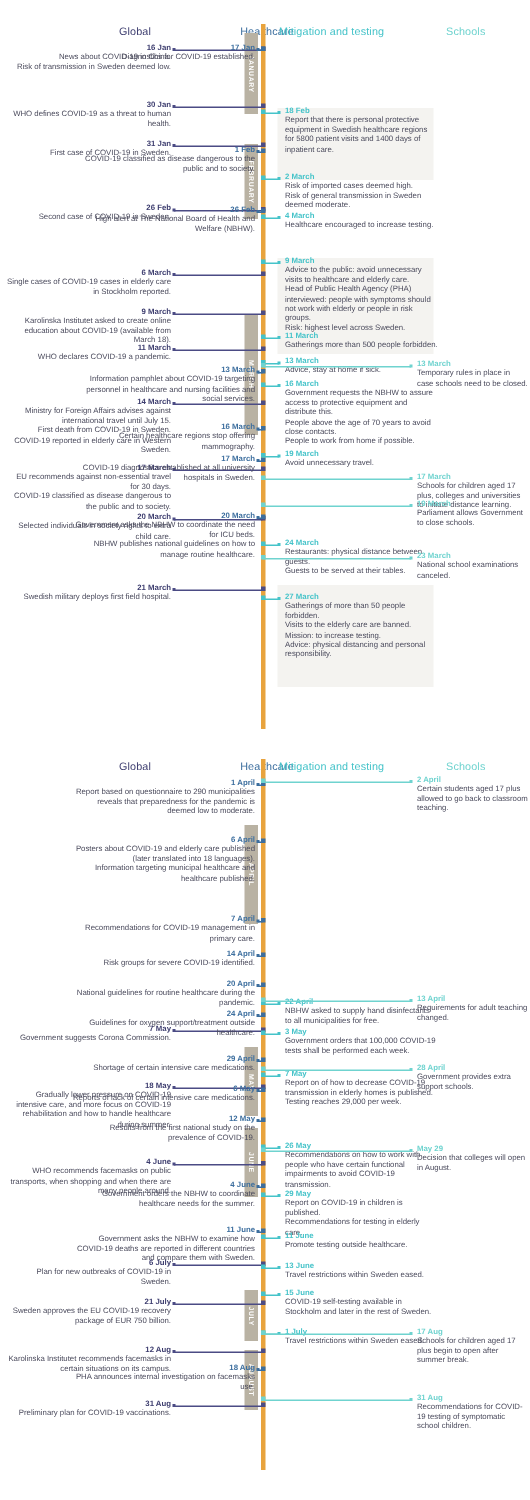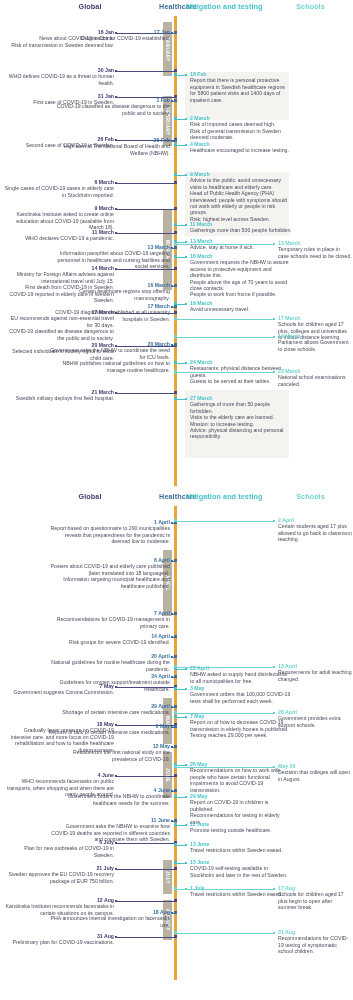--- a/index.html
+++ b/index.html
@@ -12,22 +12,22 @@
     overflow:hidden;
   }
 
   .panel { position:absolute; left:0; width:353px; }
   #panel-1 { top:0; height:490px; }
   #panel-2 { top:490px; height:510px; }
 
   
   .headers { position:absolute; left:0; top:0; width:353px; height:16px; }
   .col-head {
-    position:absolute; top:2px;
-    font-size:7.2px; font-weight:bold;
+    position:absolute; top:16px;
+    font-size:7.2px; font-weight:normal;
     letter-spacing:.1px; white-space:nowrap;
   }
   .ch-global   { left:0;   width:180px; text-align:center; color:#3c3c6e; }
   .ch-health   { left:88px;width:180px; text-align:center; color:#3c6e9e; }
   .ch-mitig    { left:178px;width:180px;text-align:left;  color:#45c3c9; padding-left:8px; }
   .ch-schools  { left:268px;width:85px; text-align:center; color:#6fd3cf; }
 
   
   .spine {
     position:absolute; left:174px; width:3px;

